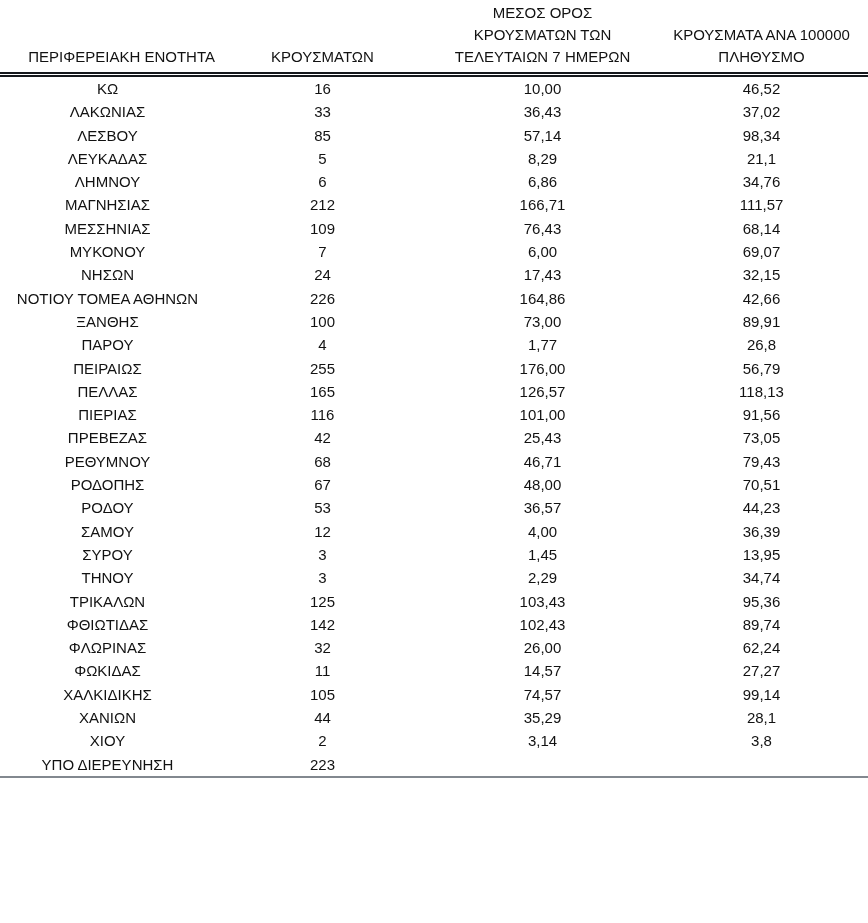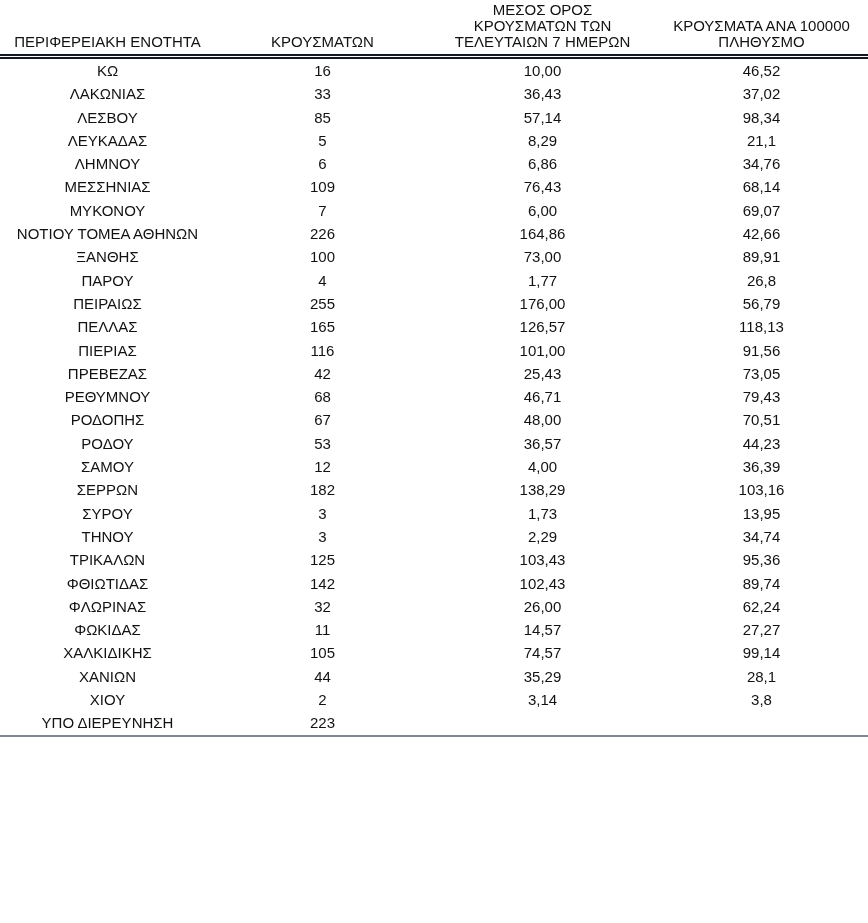--- a/index.html
+++ b/index.html
@@ -20,26 +20,26 @@
     font-family: "Liberation Sans", "DejaVu Sans", sans-serif;
     font-size: 15px;
     color: #121212;
     border-bottom: 2px solid #82888f;
   }
   table.cases-table th {
     font-weight: normal;
     vertical-align: bottom;
     text-align: center;
     white-space: pre;
-    line-height: 16px;
+    line-height: 22px;
     padding: 2px 0 4px 0;
     border-bottom: 5px double #15181c;
   }
   table.cases-table th.c-region {
-    text-align: center;
+    text-align: right;
     padding-left: 0;
   }
   table.cases-table td {
     text-align: center;
     height: 23.3px;
     line-height: 23.3px;
     padding: 0;
     white-space: nowrap;
     overflow: visible;
   }
@@ -91,32 +91,44 @@
           <td>8,29</td>
           <td>21,1</td>
         </tr>
         <tr>
           <td>ΛΗΜΝΟΥ</td>
           <td>6</td>
           <td>6,86</td>
           <td>34,76</td>
         </tr>
         <tr>
+          <td>ΜΑΓΝΗΣΙΑΣ</td>
+          <td>212</td>
+          <td>166,71</td>
+          <td>111,57</td>
+        </tr>
+        <tr>
           <td>ΜΕΣΣΗΝΙΑΣ</td>
           <td>109</td>
           <td>76,43</td>
           <td>68,14</td>
         </tr>
         <tr>
           <td>ΜΥΚΟΝΟΥ</td>
           <td>7</td>
           <td>6,00</td>
           <td>69,07</td>
         </tr>
         <tr>
+          <td>ΝΗΣΩΝ</td>
+          <td>24</td>
+          <td>17,43</td>
+          <td>32,15</td>
+        </tr>
+        <tr>
           <td>ΝΟΤΙΟΥ ΤΟΜΕΑ ΑΘΗΝΩΝ</td>
           <td>226</td>
           <td>164,86</td>
           <td>42,66</td>
         </tr>
         <tr>
           <td>ΞΑΝΘΗΣ</td>
           <td>100</td>
           <td>73,00</td>
           <td>89,91</td>
@@ -169,29 +181,23 @@
           <td>36,57</td>
           <td>44,23</td>
         </tr>
         <tr>
           <td>ΣΑΜΟΥ</td>
           <td>12</td>
           <td>4,00</td>
           <td>36,39</td>
         </tr>
         <tr>
-          <td>ΣΕΡΡΩΝ</td>
-          <td>182</td>
-          <td>138,29</td>
-          <td>103,16</td>
-        </tr>
-        <tr>
           <td>ΣΥΡΟΥ</td>
           <td>3</td>
-          <td>1,73</td>
+          <td>1,45</td>
           <td>13,95</td>
         </tr>
         <tr>
           <td>ΤΗΝΟΥ</td>
           <td>3</td>
           <td>2,29</td>
           <td>34,74</td>
         </tr>
         <tr>
           <td>ΤΡΙΚΑΛΩΝ</td>

